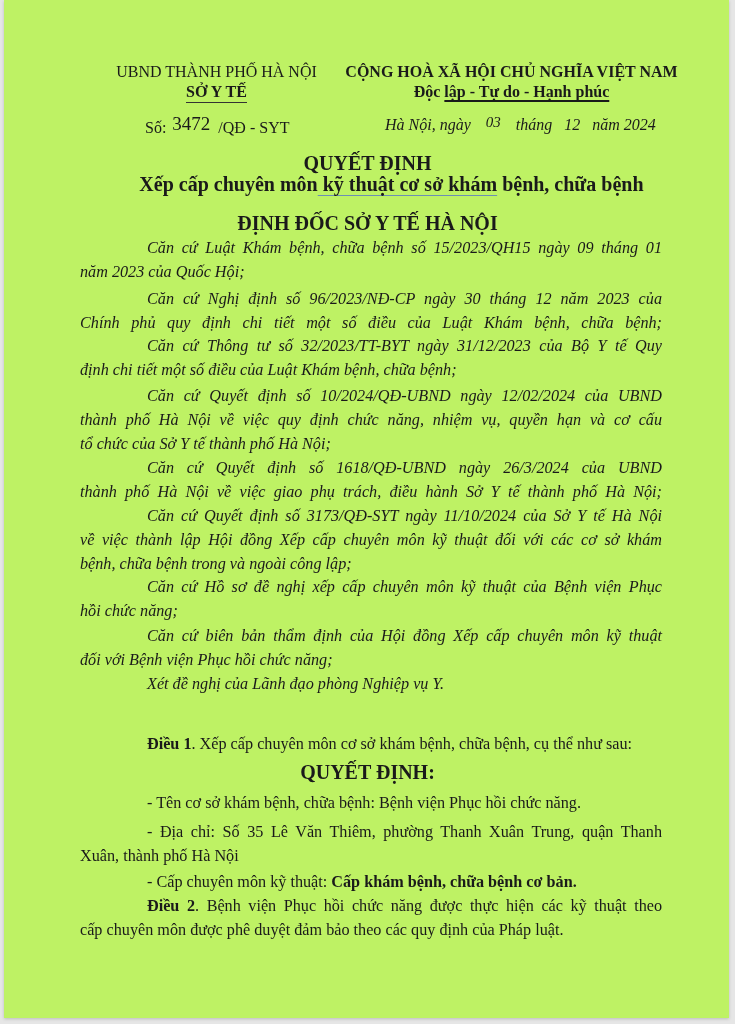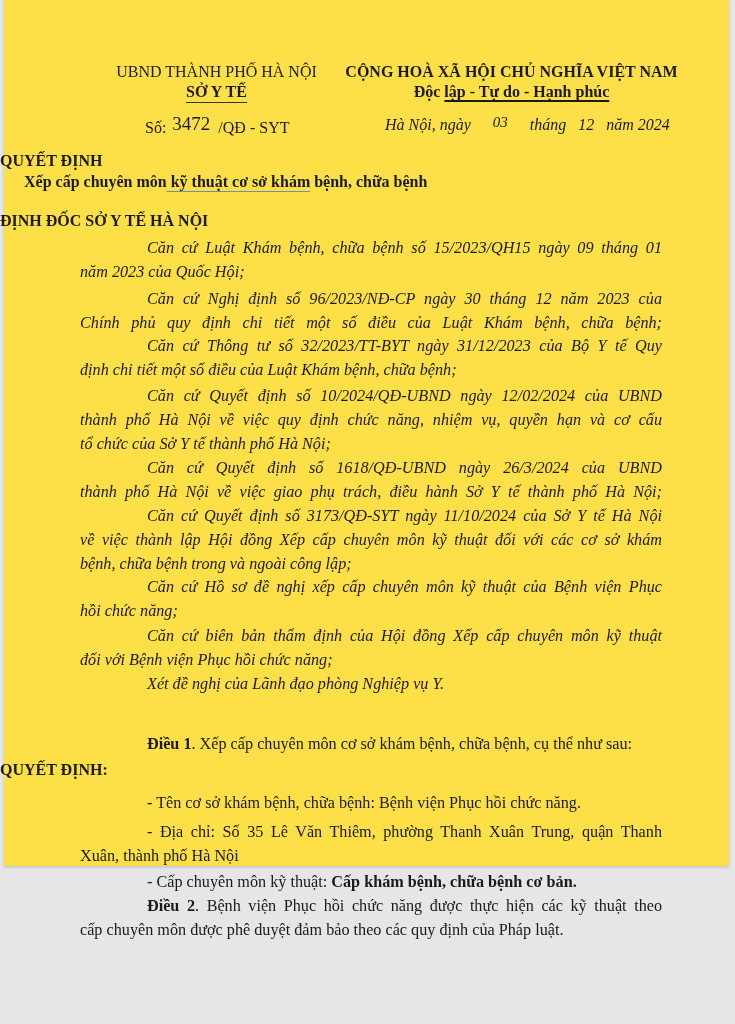--- a/index.html
+++ b/index.html
@@ -6,40 +6,40 @@
   body {
     width: 735px; height: 1024px;
     background: #e6e6e6;
     font-family: "Liberation Serif", "DejaVu Serif", serif;
     color: #1a1a1a;
     position: relative;
     overflow: hidden;
   }
   .page {
     position: absolute;
-    left: 4px; top: 0; width: 725px; height: 866px;
-    background: #fde047;
+    left: 4px; top: 0; width: 725px; height: 1018px;
+    background: #bef264;
     box-shadow: 0 1px 3px rgba(0,0,0,0.18);
     text-decoration: underline;
   }
   .abs { position: absolute; white-space: nowrap; }
   .b { font-weight: bold; }
   .i { font-style: italic; }
 
   
   .hdr-left { position: absolute; left: 105px; width: 215px; text-align: center; font-size: 16px; }
   .hdr-right { position: absolute; left: 325px; width: 365px; text-align: center; font-size: 16px; font-weight: bold; }
   .ul-short {
     display: inline-block; border-bottom: 1.5px solid #333; padding-bottom: 1px; line-height: 18px;
   }
   .motto-ul {
     text-decoration: underline; text-decoration-thickness: 1.5px; text-underline-offset: 3px;
   }
 
-  .title { left: 0; width: 735px; text-align: left; font-size: 16px; font-weight: bold; }
+  .title { left: 0; width: 735px; text-align: center; font-size: 20px; font-weight: bold; }
   .subtitle-ul {
     text-decoration: underline; text-decoration-color: #6c8fb3; text-decoration-thickness: 1px; text-underline-offset: 4px;
   }
 
   .para {
     position: absolute; left: 76px; width: 582px;
     font-size: 16.2px; line-height: 24px; font-style: italic;
     text-align: justify; text-align-last: left;
   }
   .para .indent { display: inline-block; width: 67px; }
@@ -69,21 +69,21 @@
   </div>
 
   <div class="abs" style="left:141px; top:116px; font-size:16px;">
     <span>Số:</span>
     <span style="position:relative; top:-3px; margin-left:2px; font-size:19px;">3472</span>
     <span style="margin-left:4px;">/QĐ - SYT</span>
   </div>
 
   <div class="abs i" style="left:381px; top:116px; font-size:16px;">
     <span>Hà Nội, ngày</span>
-    <span style="position:relative; top:-3px; font-size:15px; margin:0 18px;">03</span>
+    <span style="position:relative; top:-3px; font-size:15px; margin:0 11px;">03</span>
     <span>tháng</span>
     <span style="margin:0 8px;">12</span>
     <span>năm 2024</span>
   </div>
 
   <div class="abs title" style="top:152px; left:-4px;">QUYẾT ĐỊNH</div>
   <div class="abs title" style="top:173px; left:-4px;margin-left:24px;">
     <span>Xếp cấp chuyên môn</span><span class="subtitle-ul"> kỹ thuật cơ sở khám</span><span> bệnh, chữa bệnh</span>
   </div>
   <div class="abs title" style="top:212px; left:-4px;">ĐỊNH ĐỐC SỞ Y TẾ HÀ NỘI</div>

